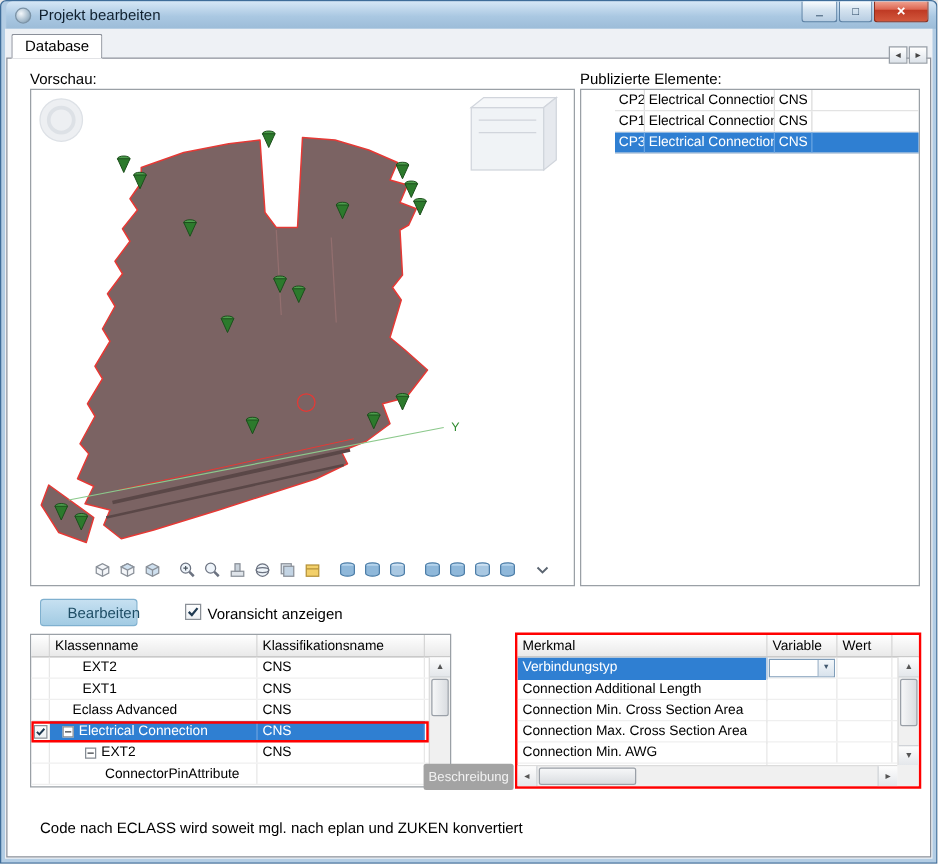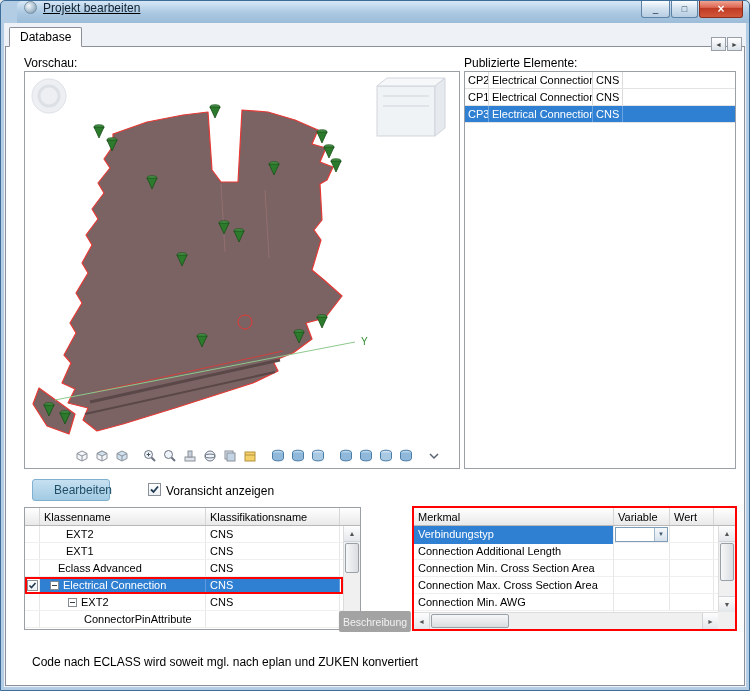--- a/index.html
+++ b/index.html
@@ -4,23 +4,23 @@
 <style>
   * { box-sizing: border-box; margin: 0; padding: 0; }
   html,body { background:#e8e8e8; }
   .window {
     position: relative; width: 750px; height: 691px;
     font-family: "Liberation Sans", sans-serif; font-size: 12px; color:#000;
     background:#b3cde4; border:1px solid #3f6d99; border-radius:5px 5px 0 0;
     overflow:hidden; cursor:default;
   }
   
-  .titlebar { position:absolute; left:16px; top:0; right:0; height:22px;
+  .titlebar { position:absolute; left:4px; top:0; right:0; height:22px;
     background:linear-gradient(#d6e7f6,#aac8e2 55%,#9cbcd8);
-    display:flex; border-radius:5px 5px 0 0;text-decoration:underline; }
+    display:flex; align-items:center; border-radius:5px 5px 0 0; }
   .app-icon { width:13px; height:13px; border-radius:50%; margin-left:7px; flex:none;
     background:radial-gradient(circle at 35% 35%, #f4f8fb, #9fb6c8 65%, #68808f);
     border:1px solid #7b92a5; }
   .title { margin-left:6px; font-size:12px; color:#10202e; }
   .winbtns { position:absolute; right:6px; top:0; display:flex; }
   .wbtn { height:17px; margin-left:1px; display:flex; align-items:center; justify-content:center;
     border:1px solid #5e82a4; border-top:none; border-radius:0 0 3px 3px;
     background:linear-gradient(#fbfdfe,#d3e2ef 45%,#b7cde2); color:#1f3c58; font-size:10px; }
   .wbtn.min { width:29px; } .wbtn.min span { position:relative; top:3px; }
   .wbtn.max { width:27px; font-size:9px; }
@@ -41,21 +41,21 @@
   .preview { position:absolute; left:18px; top:24px; width:436px; height:398px;
     border:1px solid #9aa0a6; background:#fff; }
   .preview svg.scene { position:absolute; left:0; top:0; }
   .ptoolbar { position:absolute; left:48px; bottom:3px; height:18px; display:flex;
     align-items:center; gap:3px; }
   .ticon { width:17px; height:17px; display:flex; align-items:center; justify-content:center; }
   .gap { margin-left:8px; }
   
   .pubtable { position:absolute; left:458px; top:24px; width:272px; height:398px;
     border:1px solid #9aa0a6; background:#fff; font-size:11px; overflow:hidden; }
-  .prow { height:17px; display:flex; border-bottom:1px solid #e3e3e3; align-items:stretch; }
+  .prow { height:17px; display:flex; border-bottom:1px solid #e3e3e3; align-items:stretch;margin-left:27px; }
   .prow > div { padding:2px 2px 0 3px; border-right:1px solid #dcdcdc; overflow:hidden; white-space:nowrap; }
   .pc-id { width:24px; } .pc-type { width:104px; } .pc-ns { width:30px; }
   .pc-fill { flex:1; border-right:none !important; }
   .prow.sel { background:#2f7fd2; color:#fff; }
   .prow.sel > div { border-right-color:#6aa5e2; }
   
   .editbtn { position:absolute; left:26px; top:432px; width:78px; height:22px;
     display:flex; align-items:center; justify-content:center; font-size:12px; color:#1f4e66;
     background:linear-gradient(#c6e0f1,#a2cbe3); border:1px solid #7fb0cf; border-radius:3px;padding-left:24px; }
   .cb { width:13px; height:13px; border:1px solid #8a9097; background:linear-gradient(#fefefe,#eef1f4);

